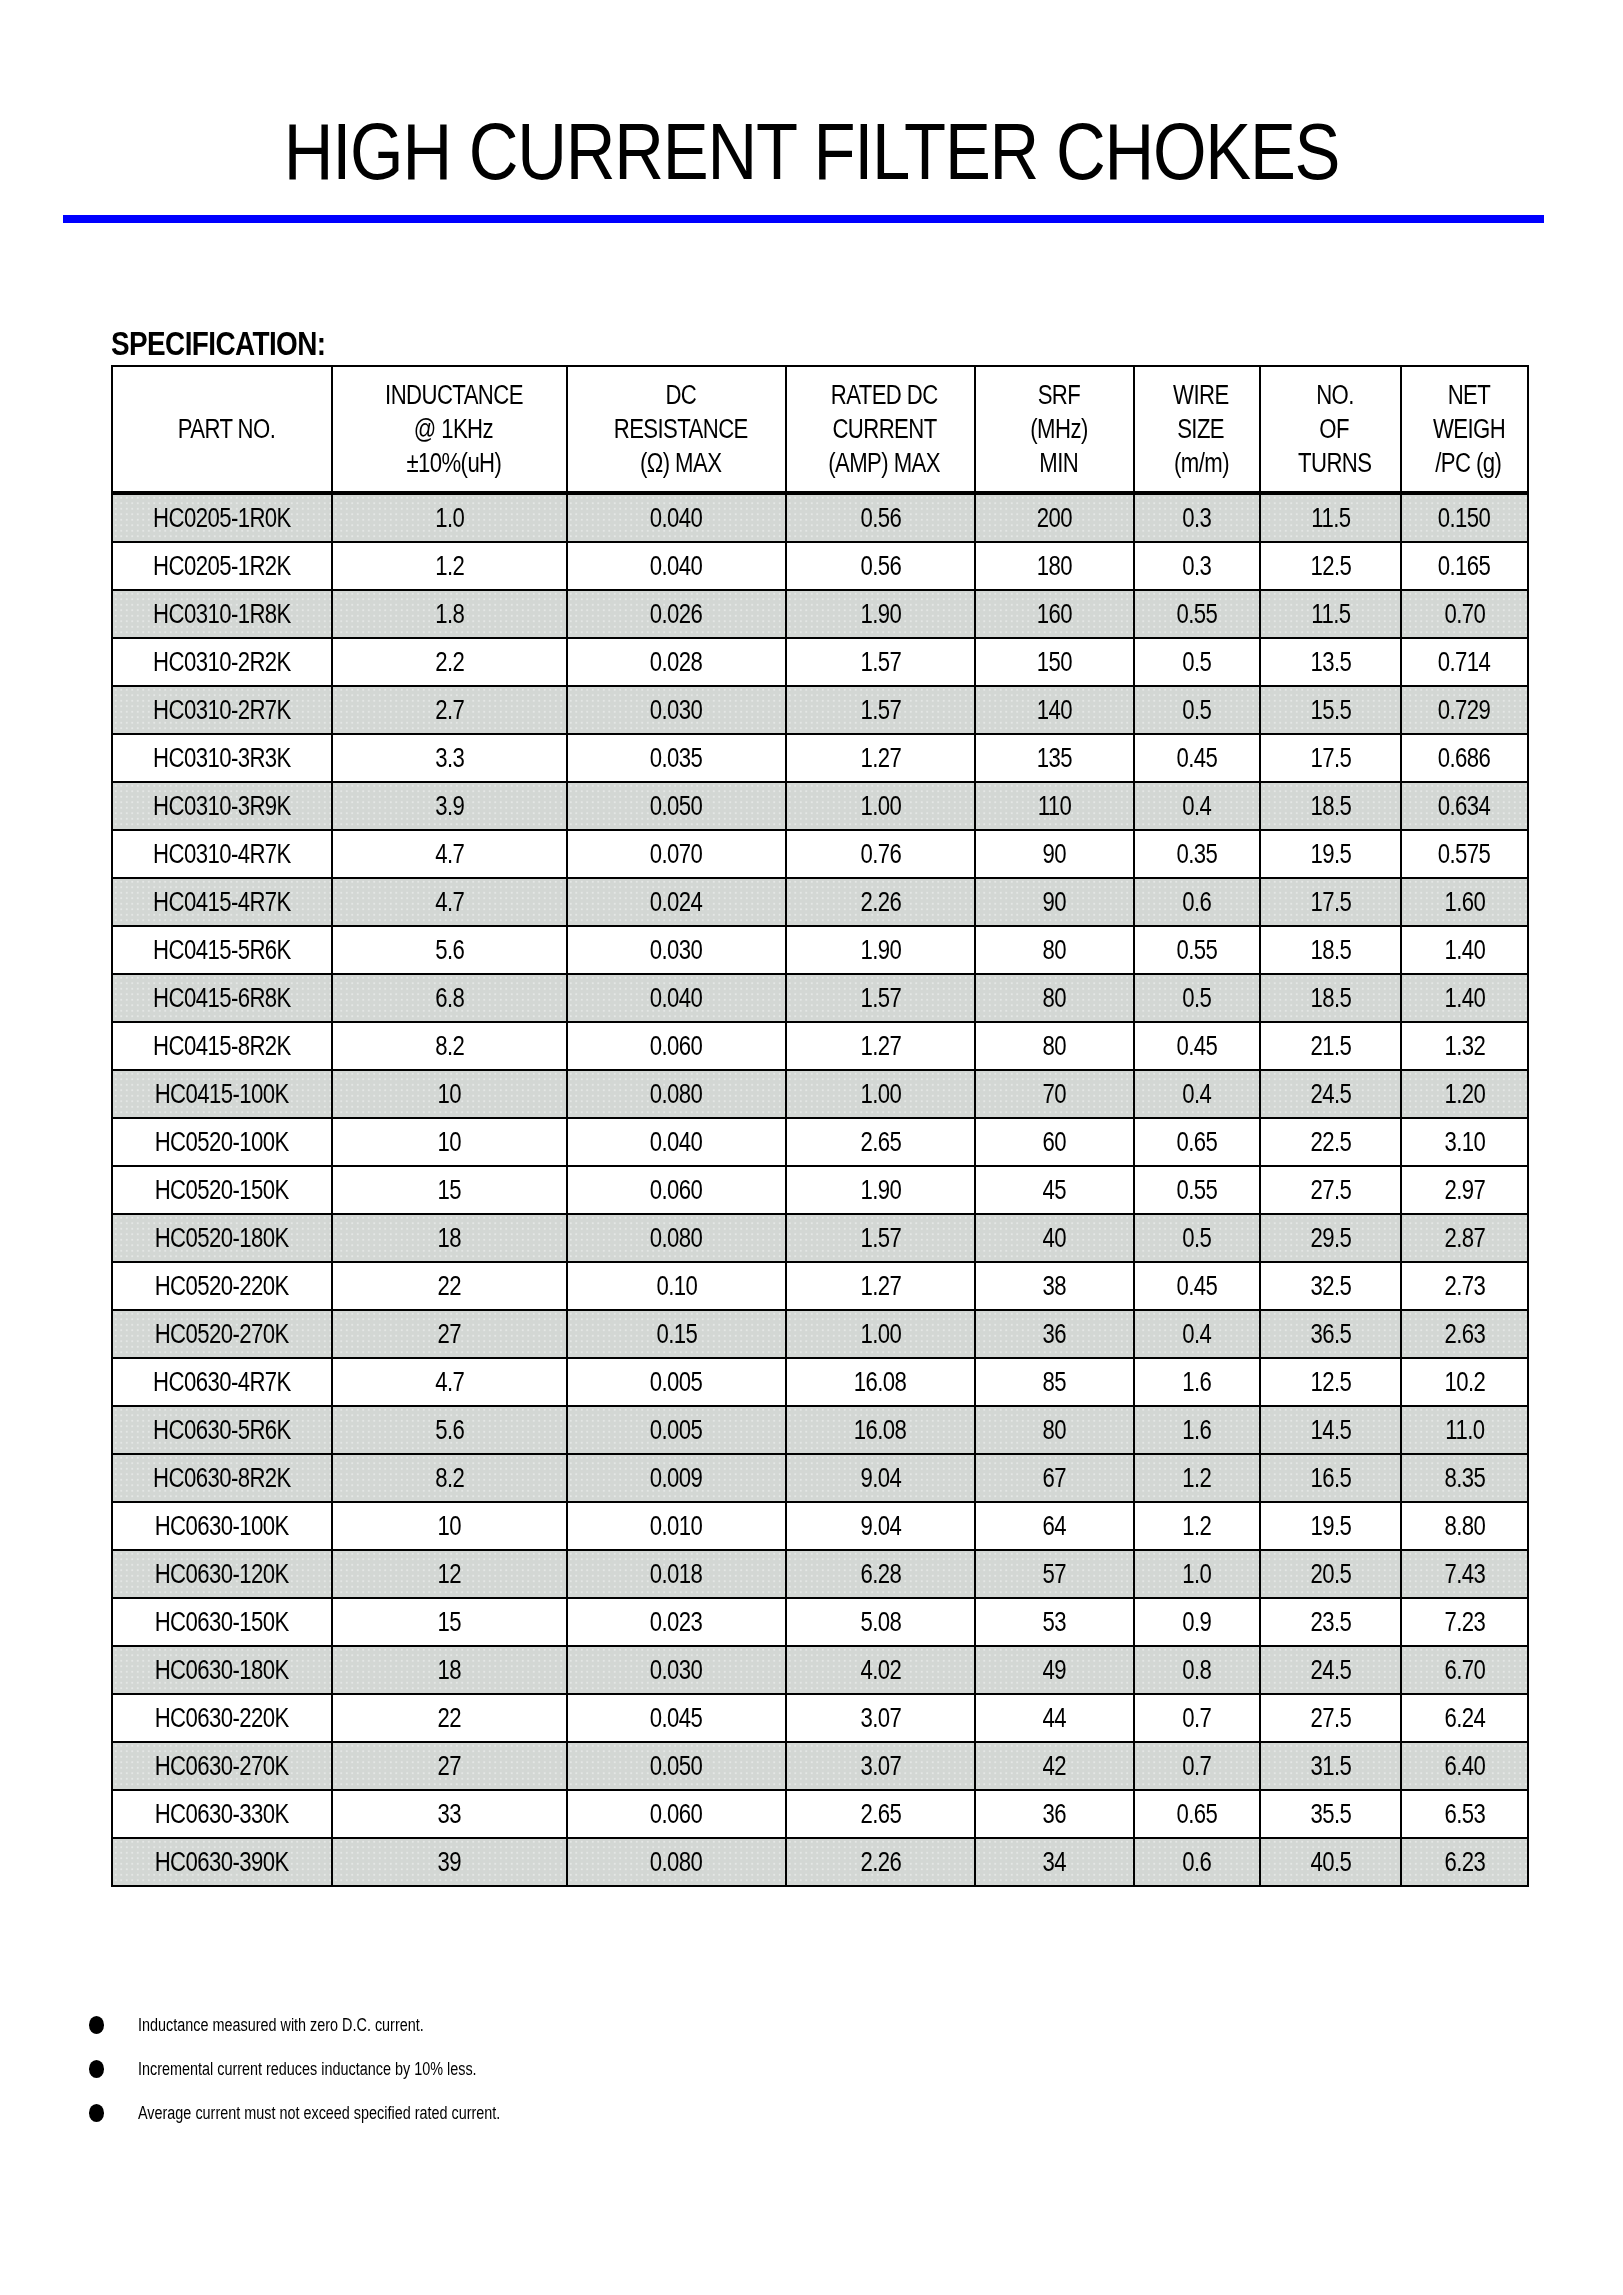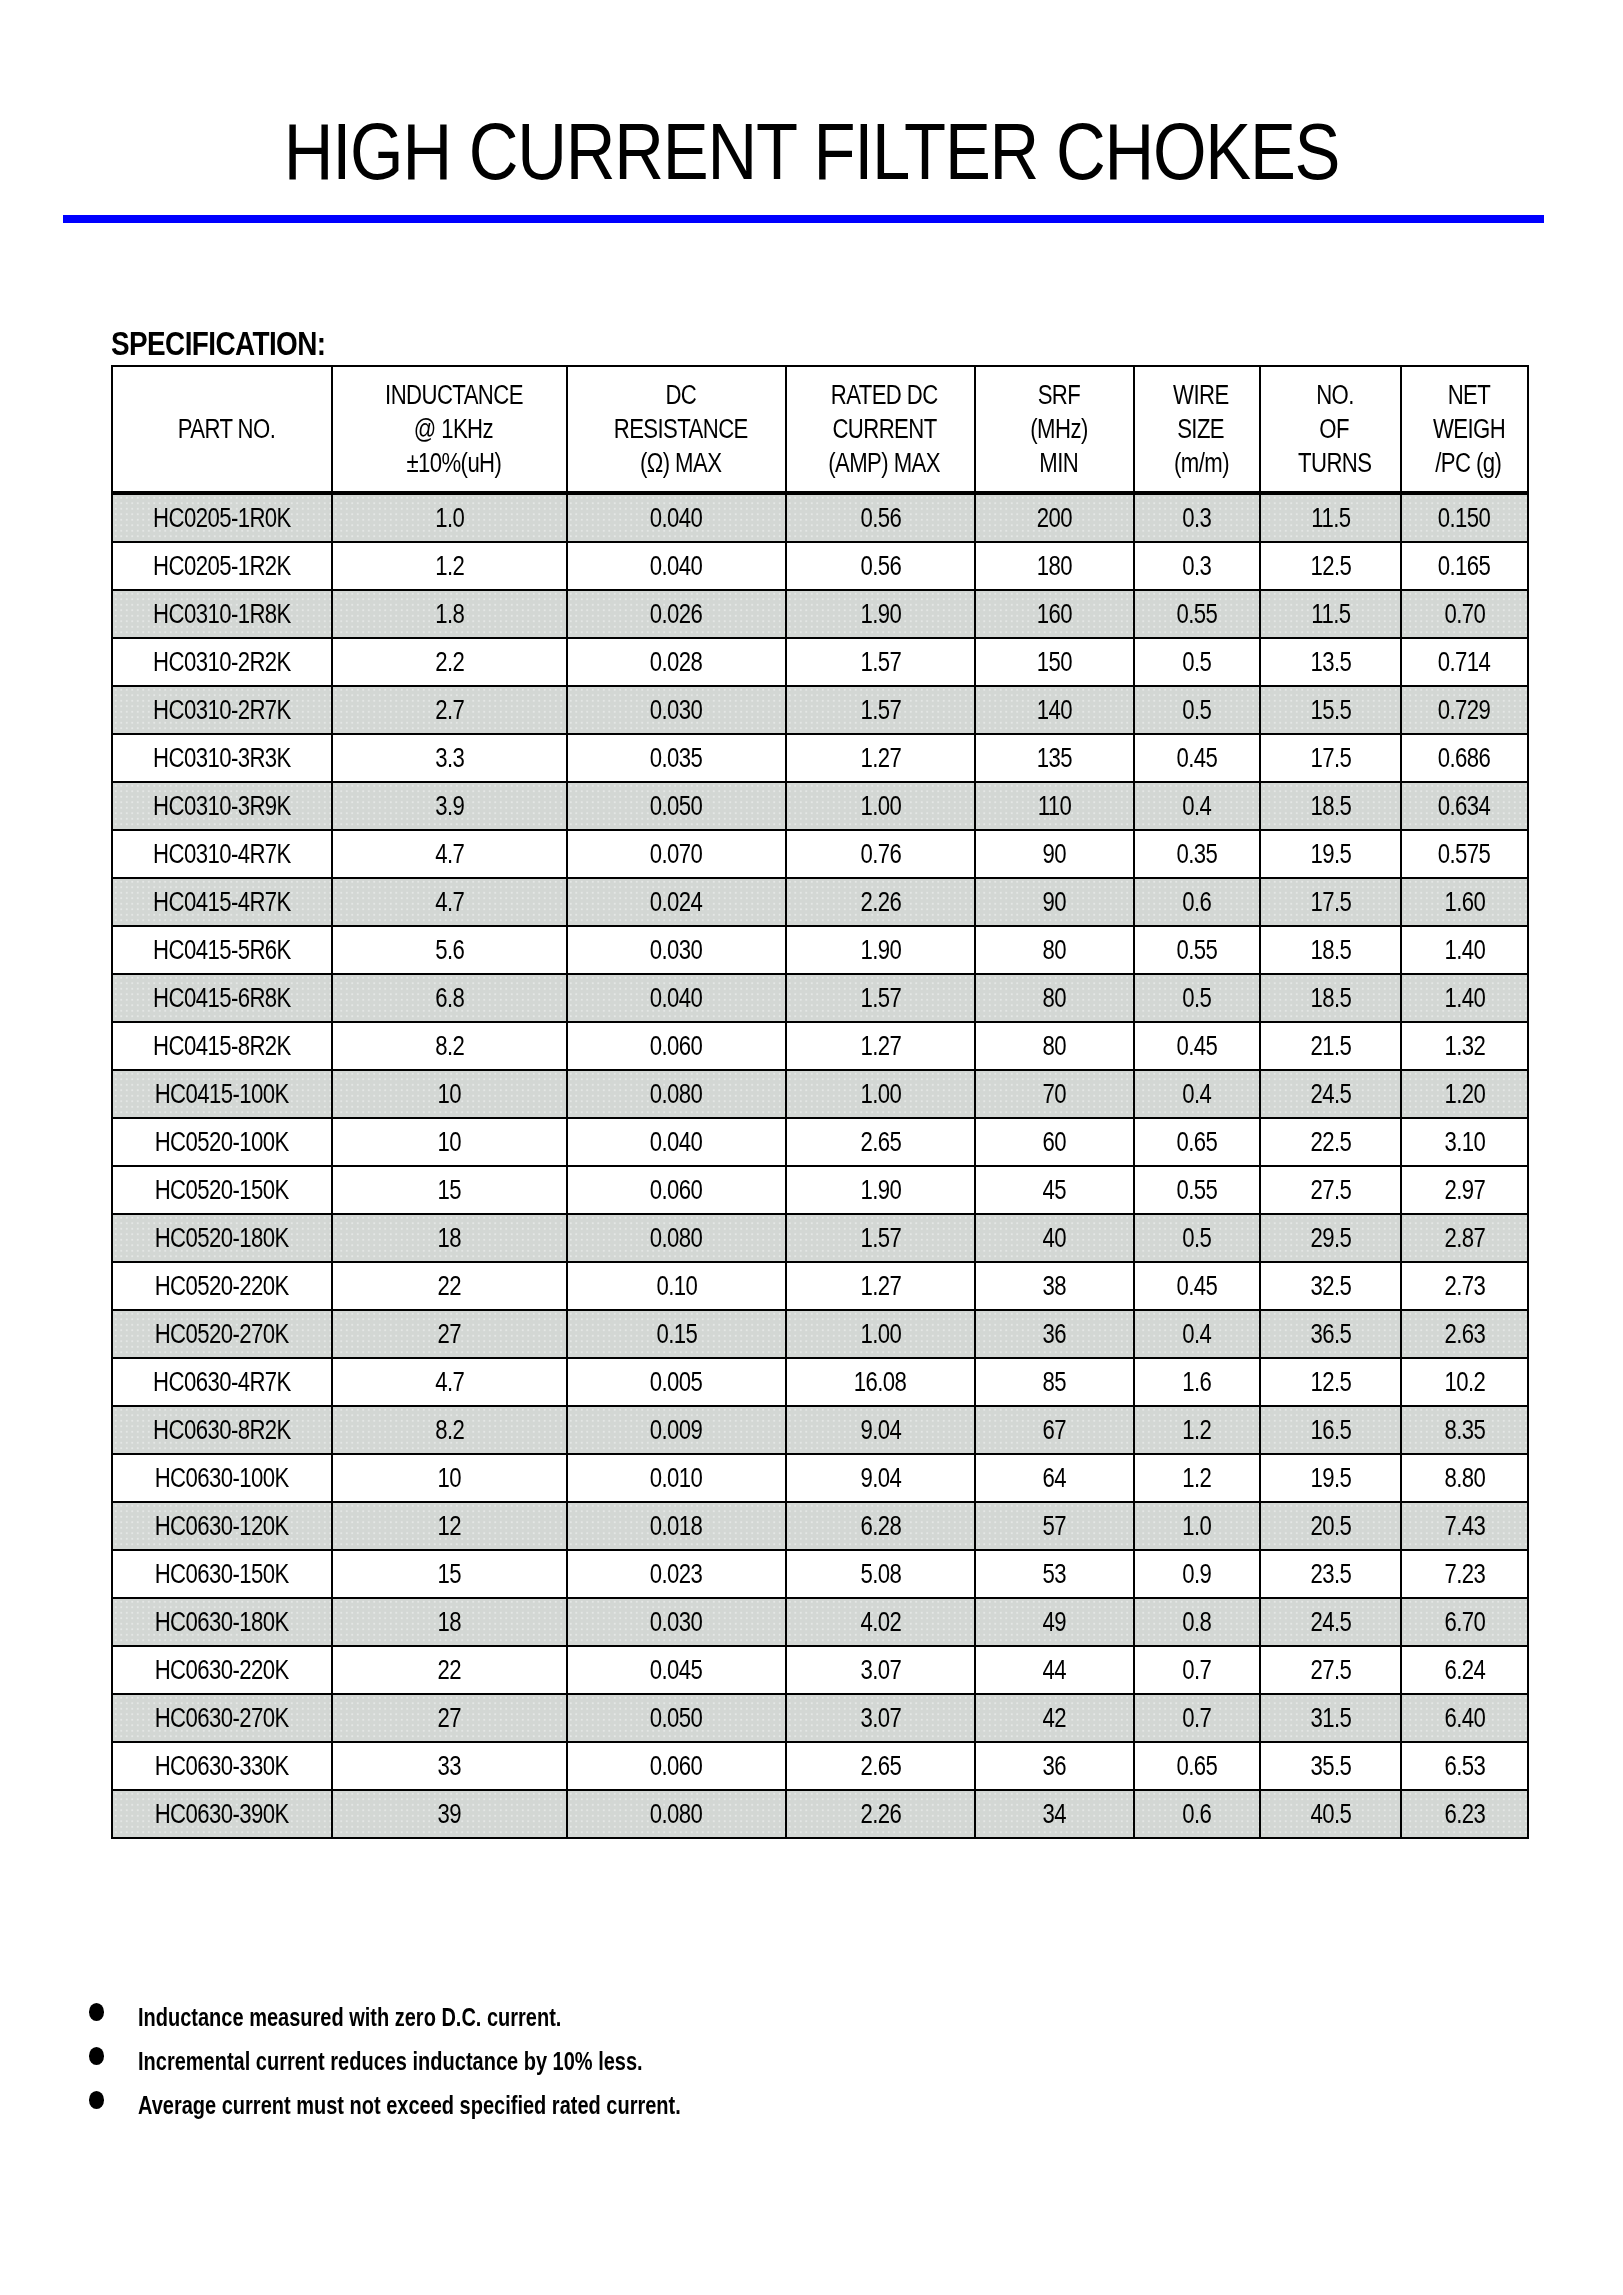--- a/index.html
+++ b/index.html
@@ -16,21 +16,21 @@
   table.spec th, table.spec td { border:2px solid #000; text-align:center; padding:0;
                font-weight:normal; font-size:27px; letter-spacing:-0.7px; }
   table.spec th { height:124px; line-height:34px; vertical-align:middle; background:#fff; }
   table.spec td { height:46px; }
   table.spec tr.shade td { background:#d3d7d4;
       background-image: radial-gradient(#e4e7e5 0.7px, transparent 1px);
       background-size:5.5px 5.5px; }
   table.spec thead tr th { border-bottom:4.1px solid #000;padding-left:8px; }
   .cellt { display:inline-block; transform:scaleX(0.82); transform-origin:center; }
   .notes { position:absolute; left:89px; top:2003px; margin:0; padding:0; list-style:none; }
-  .notes li { display:flex; height:44px; font-size:25px;font-weight:bold; }
+  .notes li { display:flex; align-items:center; height:44px; font-size:18px; }
   .bullet { width:15px; height:17.7px; background:#000; border-radius:50%; margin-right:34px; flex:none; }
   .notes .txt { display:inline-block; transform:scaleX(0.8); transform-origin:left; white-space:nowrap; }
 </style>
 </head>
 <body>
 
 <div class="title">HIGH CURRENT FILTER CHOKES</div>
 <div class="rule"></div>
 <div class="spec-label">SPECIFICATION:</div>
 
@@ -272,20 +272,30 @@
         <td><span class="cellt">HC0630-4R7K</span></td>
         <td><span class="cellt">4.7</span></td>
         <td><span class="cellt">0.005</span></td>
         <td><span class="cellt">16.08</span></td>
         <td><span class="cellt">85</span></td>
         <td><span class="cellt">1.6</span></td>
         <td><span class="cellt">12.5</span></td>
         <td><span class="cellt">10.2</span></td>
       </tr>
       <tr class="shade">
+        <td><span class="cellt">HC0630-5R6K</span></td>
+        <td><span class="cellt">5.6</span></td>
+        <td><span class="cellt">0.005</span></td>
+        <td><span class="cellt">16.08</span></td>
+        <td><span class="cellt">80</span></td>
+        <td><span class="cellt">1.6</span></td>
+        <td><span class="cellt">14.5</span></td>
+        <td><span class="cellt">11.0</span></td>
+      </tr>
+      <tr class="shade">
         <td><span class="cellt">HC0630-8R2K</span></td>
         <td><span class="cellt">8.2</span></td>
         <td><span class="cellt">0.009</span></td>
         <td><span class="cellt">9.04</span></td>
         <td><span class="cellt">67</span></td>
         <td><span class="cellt">1.2</span></td>
         <td><span class="cellt">16.5</span></td>
         <td><span class="cellt">8.35</span></td>
       </tr>
       <tr>

